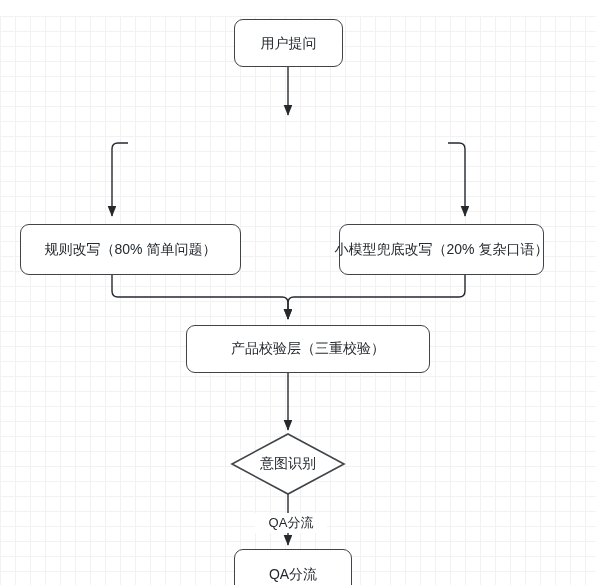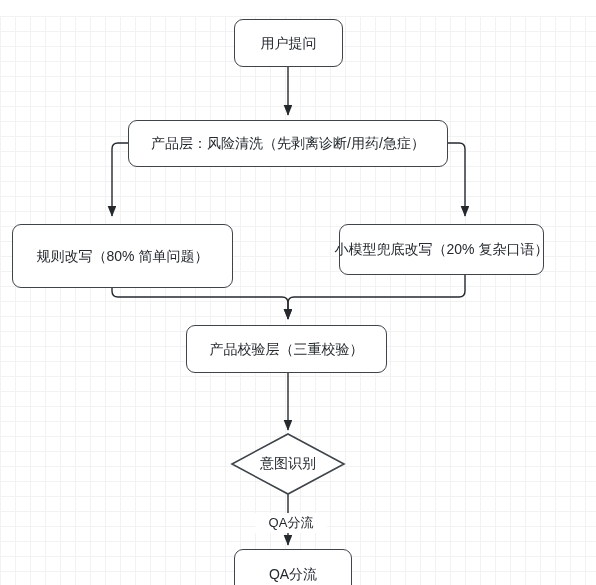--- a/index.html
+++ b/index.html
@@ -99,33 +99,30 @@
 
     <path d="M288,478 L288,529" fill="none" stroke="#24292e" stroke-width="1.4" marker-end="url(#arrowhead)"></path>
 
     <polygon points="288,418 344,448 288,478 232,448" fill="#ffffff" stroke="#3f4449" stroke-width="1.6" stroke-linejoin="miter"></polygon>
   </svg>
 
   <div class="node" style="left:234px; top:3px; width:109px; height:48px;">
     <span class="node-label">用户提问</span>
   </div>
 
-  <div class="node" style="left:128px; top:104px; width:320px; height:47px;">
-    <span class="node-label">产品层：风险清洗（先剥离诊断/用药/急症）</span>
-  </div>
 
-  <div class="node" style="left:12px; top:208px; width:221px; height:64px;">
+  <div class="node" style="left:20px; top:208px; width:221px; height:51px;">
     <span class="node-label">规则改写（80% 简单问题）</span>
   </div>
 
   <div class="node" style="left:339px; top:208px; width:205px; height:51px;">
     <span class="node-label">小模型兜底改写（20% 复杂口语）</span>
   </div>
 
-  <div class="node" style="left:186px; top:309px; width:201px; height:48px;">
+  <div class="node" style="left:186px; top:309px; width:244px; height:48px;font-family:Liberation Serif, serif;">
     <span class="node-label">产品校验层（三重校验）</span>
   </div>
 
   <div class="diamond-label" style="left:232px; top:418px; width:112px; height:60px;font-family:Liberation Mono, monospace;">
     <span>意图识别</span>
   </div>
 
   <div class="edge-label" style="left:255px; top:497px; width:66px;">
     <span>QA分流</span>
   </div>

